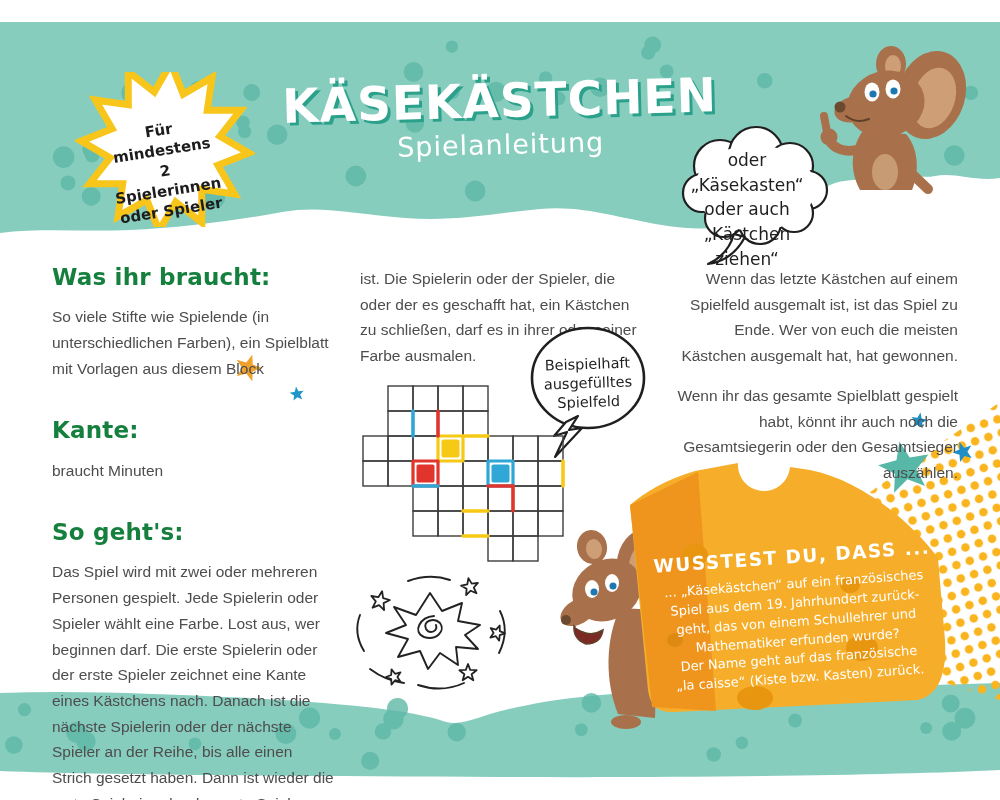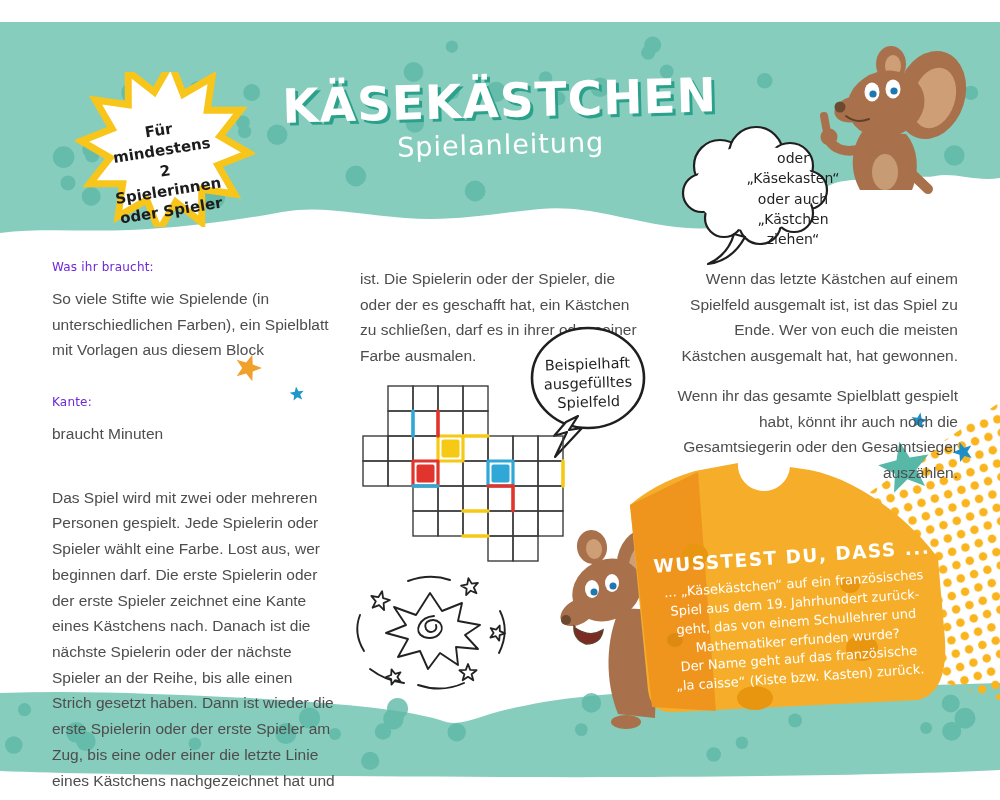--- a/index.html
+++ b/index.html
@@ -12,30 +12,30 @@
   .title-wrap{left:270px;top:76px;width:460px;text-align:center;transform:rotate(-1.5deg);}
   .title{font-family:"DejaVu Sans",sans-serif;font-weight:800;font-size:47px;letter-spacing:1px;
          color:#ffffff;text-shadow:3px 3px 0 #2ba18c;margin:0;line-height:1.05;}
   .subtitle{font-family:"DejaVu Sans",sans-serif;font-weight:400;font-size:27px;color:#ffffff;
             margin-top:4px;letter-spacing:1px;}
   
   .starburst-text{left:30px;top:48px;width:120px;text-align:center;transform:rotate(-9deg);
     font-family:"DejaVu Sans",sans-serif;font-weight:700;font-size:15px;line-height:1.35;color:#1c1c1c;}
   
   .col{color:#4d4d4d;font-size:15.5px;line-height:1.66;}
-  .col h3{font-family:"DejaVu Sans",sans-serif;font-size:12px;color:#6d28d9;margin:0 0 6px 0;
-          font-weight:400;letter-spacing:.2px;}
+  .col h3{font-family:"DejaVu Sans",sans-serif;font-size:23px;color:#15803d;margin:0 0 6px 0;
+          font-weight:700;letter-spacing:.2px;}
   .col p{margin:8px 0 14px 0;}
   #col1{left:52px;top:258px;width:284px;}
   #col2{left:360px;top:258px;width:286px;}
   #col3{left:666px;top:258px;width:292px;text-align:right;}
   .gap{height:16px;}
   
   .bubble-text{text-align:center;color:#1f1f1f;font-family:"DejaVu Sans",sans-serif;}
-  #cloud-bubble-text{left:730px;top:148px;width:126px;font-size:14px;line-height:1.45;}
+  #cloud-bubble-text{left:684px;top:148px;width:126px;font-size:17px;line-height:1.45;}
   #field-bubble-text{left:532px;top:355px;width:112px;font-size:14.5px;line-height:1.3;transform:rotate(-2deg);}
   
   .cheese-text{left:648px;top:546px;width:296px;transform:rotate(-4deg);color:#ffffff;text-align:center;
     font-family:"DejaVu Sans",sans-serif;}
   .cheese-text h4{margin:0 0 8px 0;font-size:18.5px;letter-spacing:1.5px;font-weight:700;}
   .cheese-text .lines{font-size:13px;line-height:1.45;font-weight:400;}
 </style>
 </head>
 <body>
 
@@ -200,20 +200,21 @@
 oder auch
 „Kästchen ziehen“</div>
 
   <div class="abs col" id="col1">
     <h3>Was ihr braucht:</h3>
     <p>So viele Stifte wie Spielende (in unterschiedlichen Farben), ein Spielblatt mit Vorlagen aus diesem Block</p>
     <div class="gap"></div>
     <h3>Kante:</h3>
     <p>braucht Minuten</p>
     <div class="gap"></div>
+    <h3>So geht's:</h3>
     <p>Das Spiel wird mit zwei oder mehreren Personen gespielt. Jede Spielerin oder Spieler wählt eine Farbe. Lost aus, wer beginnen darf. Die erste Spielerin oder der erste Spieler zeichnet eine Kante eines Kästchens nach. Danach ist die nächste Spielerin oder der nächste Spieler an der Reihe, bis alle einen Strich gesetzt haben. Dann ist wieder die erste Spielerin oder der erste Spieler am Zug, bis eine oder einer die letzte Linie eines Kästchens nachgezeichnet hat und damit das Kästchen geschlossen</p>
   </div>
 
   <div class="abs col" id="col2">
     <p>ist. Die Spielerin oder der Spieler, die oder der es geschafft hat, ein Kästchen zu schließen, darf es in ihrer oder seiner Farbe ausmalen.</p>
   </div>
 
   <div class="abs col" id="col3">
     <p>Wenn das letzte Kästchen auf einem Spielfeld ausgemalt ist, ist das Spiel zu Ende. Wer von euch die meisten Kästchen ausgemalt hat, hat gewonnen.</p>
     <p>Wenn ihr das gesamte Spielblatt gespielt habt, könnt ihr auch noch die Gesamtsiegerin oder den Gesamtsieger auszählen.</p>

